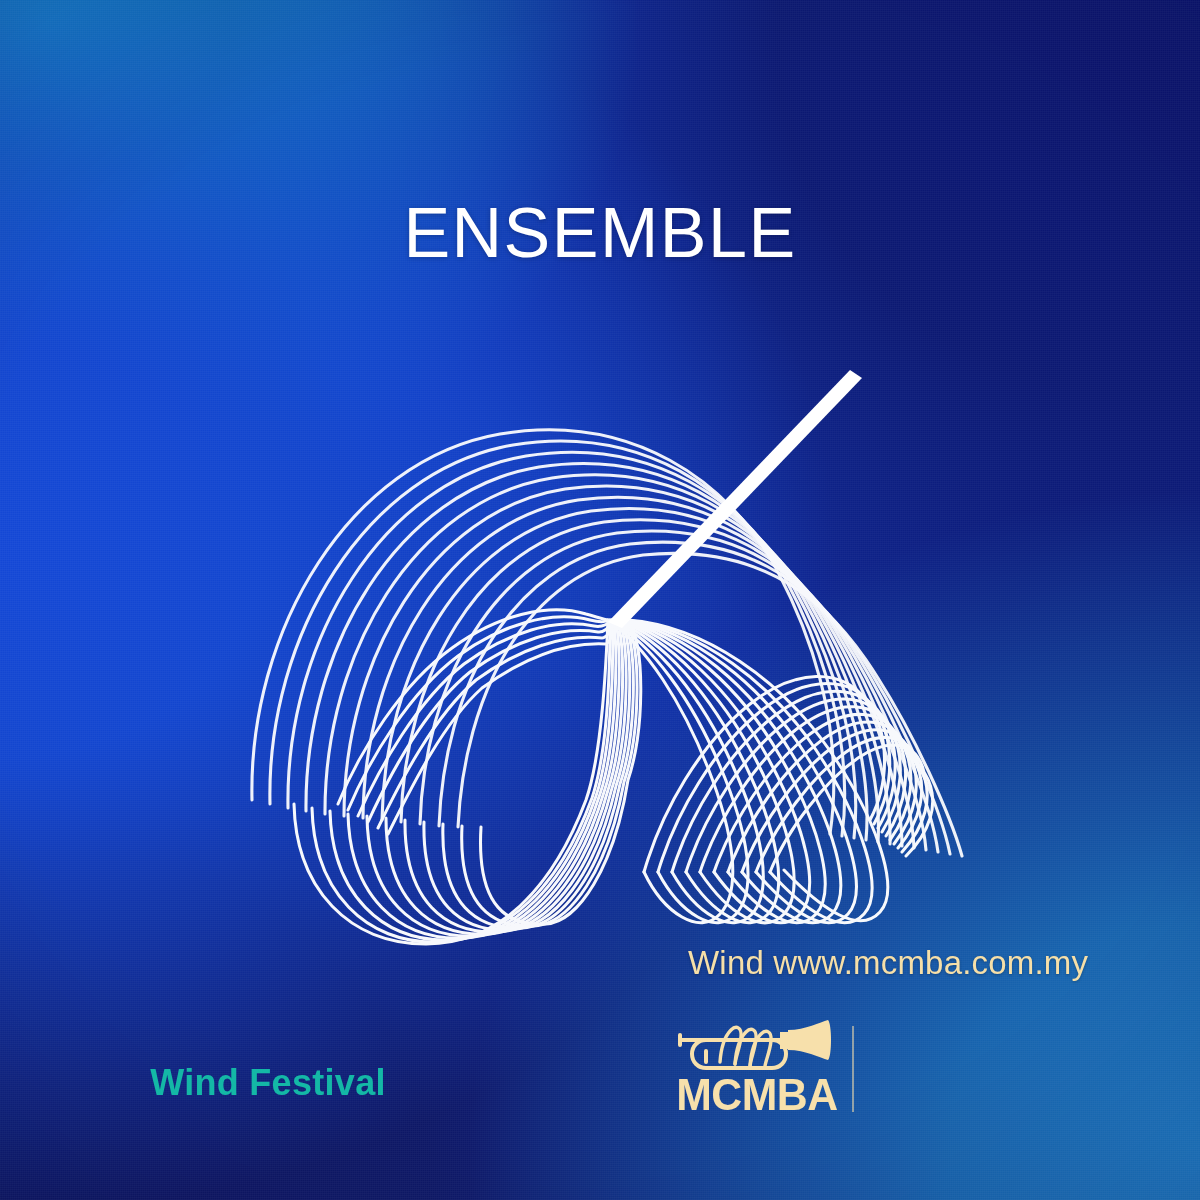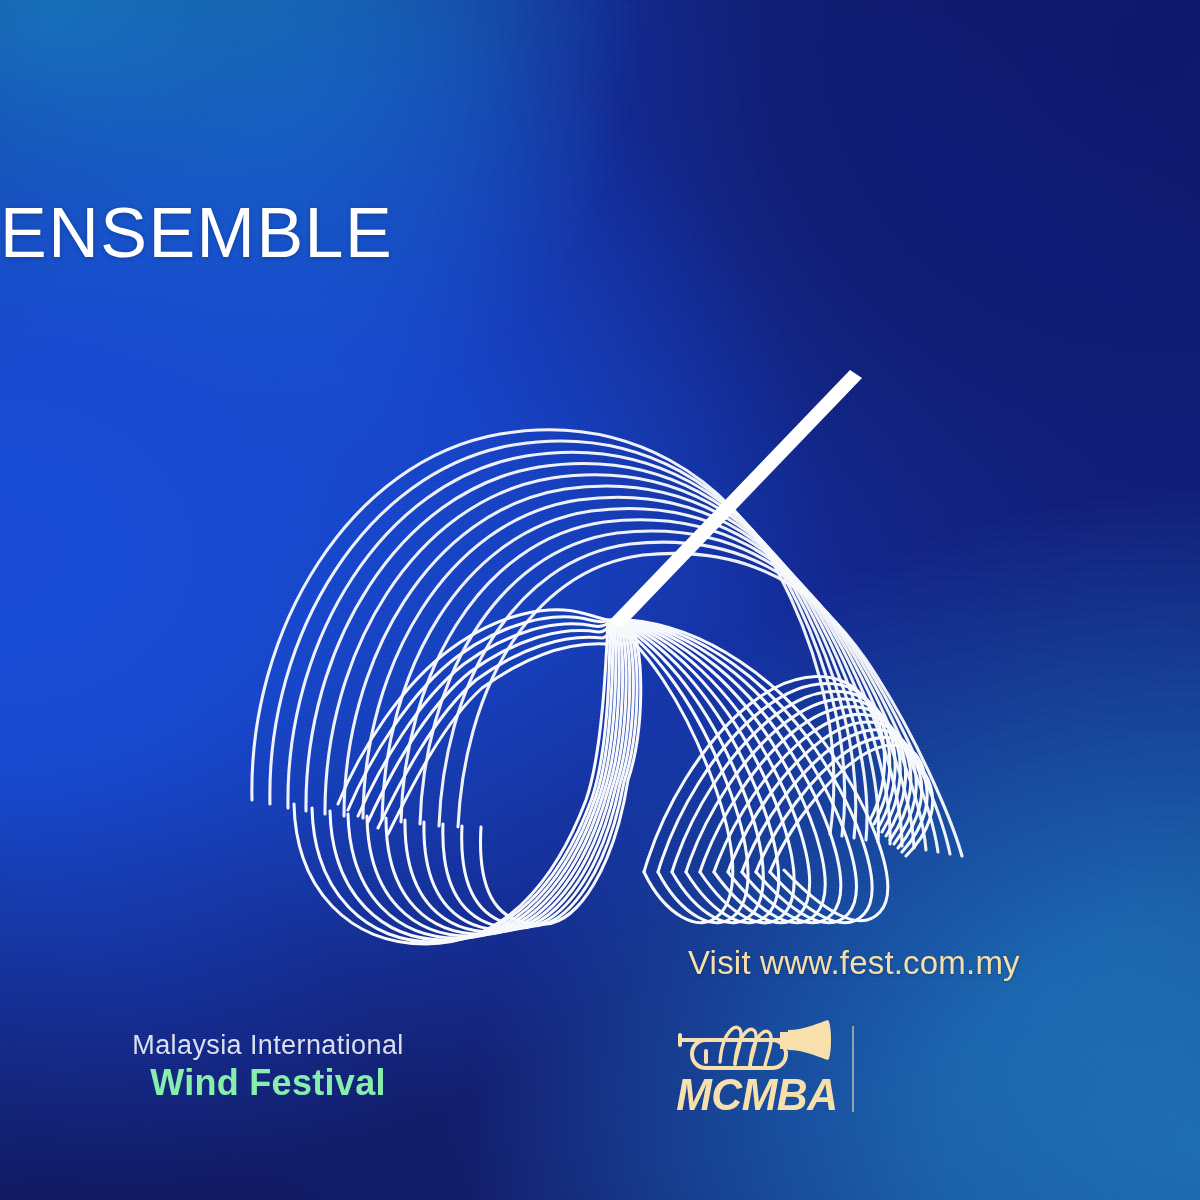--- a/index.html
+++ b/index.html
@@ -44,21 +44,21 @@
       repeating-linear-gradient(90deg, rgba(255,255,255,0.45) 0 1px, rgba(0,0,0,0) 1px 2px);
     pointer-events: none;
   }
 
   
   .title {
     position: absolute;
     top: 198px;
     left: 0;
     width: 1200px;
-    text-align: left;
+    text-align: center;
     color: #ffffff;
     font-size: 70px;
     font-weight: 400;
     letter-spacing: 1.5px;
     line-height: 1;
     text-shadow: 0 1px 5px rgba(0,0,0,0.22);
   }
 
   
   .art {
@@ -118,21 +118,21 @@
     line-height: 1;
     opacity: 0.93;
   }
   .miw-sub2 {
     position: absolute;
     left: 0; top: 129px;
     width: 380px;
     text-align: center;
     font-size: 36px;
     font-weight: 700;
-    color: #86efac;
+    color: #14b8a6;
     letter-spacing: 0.3px;
     line-height: 1;
   }
 
   
   .visit {
     position: absolute;
     left: 688px;
     top: 946px;
     font-size: 33px;
@@ -148,21 +148,20 @@
     top: 1018px;
     display: flex;
     align-items: center;
     gap: 0px;
     height: 102px;
   }
   .mcmba-mark {
     width: 168px;
     height: 102px;
     position: relative;
-    font-style: italic;
   }
   .mcmba-horn {
     position: absolute;
     left: 4px; top: 0px;
     width: 160px; height: 58px;
   }
   .mcmba-horn svg { display:block; width:100%; height:100%; overflow: visible; }
   .mcmba-word {
     position: absolute;
     left: 0; top: 54px;
@@ -277,25 +276,24 @@
       </g>
 
       <g>
         <path d="M 620 40 L 632 48 L 392 298 L 378 292 Z" fill="#ffffff"></path>
       </g>
     </svg>
   </div>
 
   <div class="miwfest">
 
-    <div class="miw-sub1">Malaysia International</div>
     <div class="miw-sub2">Wind Festival</div>
   </div>
 
-  <div class="visit">Visit www.fest.com.my</div>
+  <div class="visit">Wind www.mcmba.com.my</div>
 
   <div class="mcmba">
 
     <div class="mcmba-mark">
       <div class="mcmba-horn">
         <svg viewBox="0 0 160 58" preserveAspectRatio="xMidYMid meet">
           <g fill="none" stroke="#f7e0ab" stroke-linecap="round" stroke-linejoin="round" stroke-width="4">
 
             <path d="M 4 22 L 16 22"></path>
             <path d="M 4 17 L 4 27"></path>

